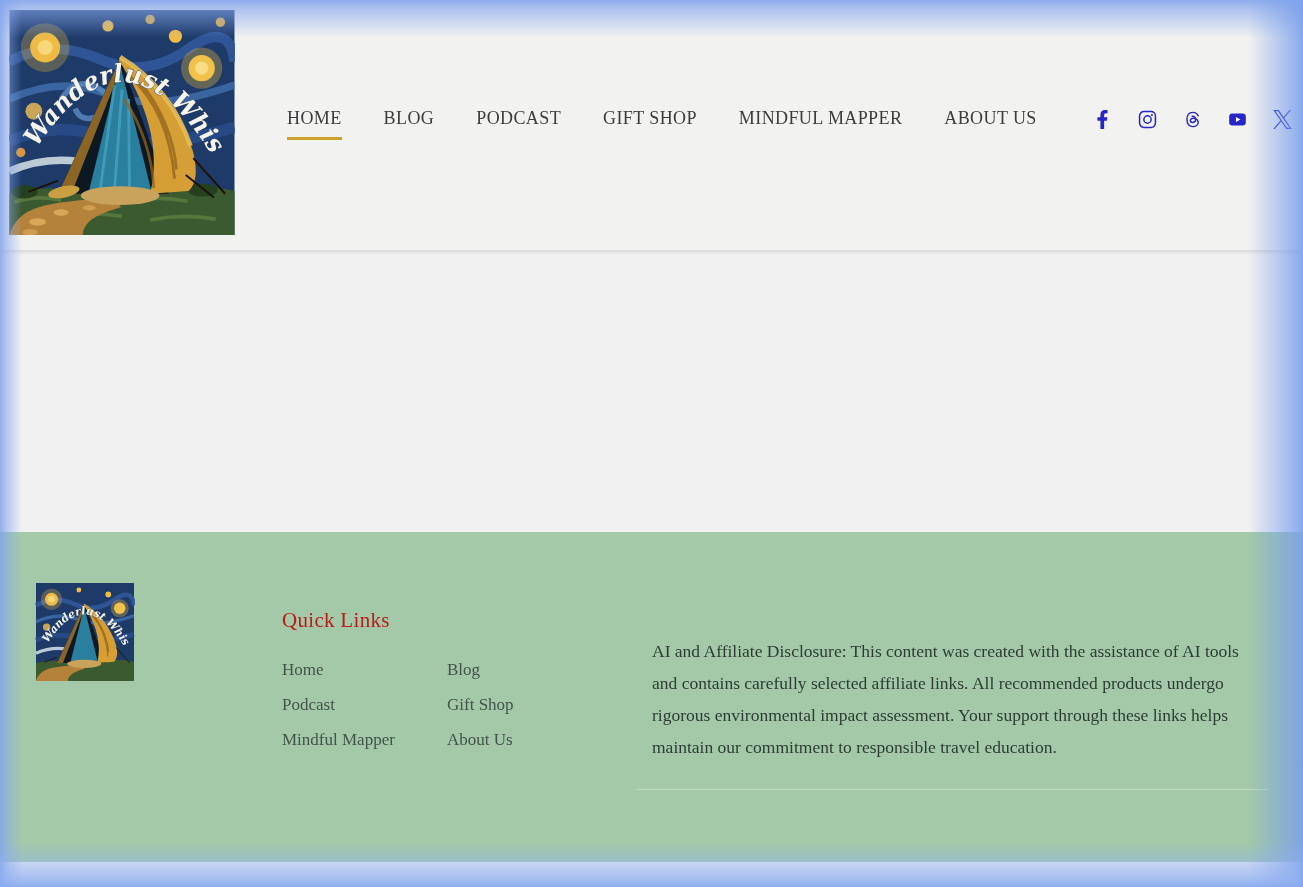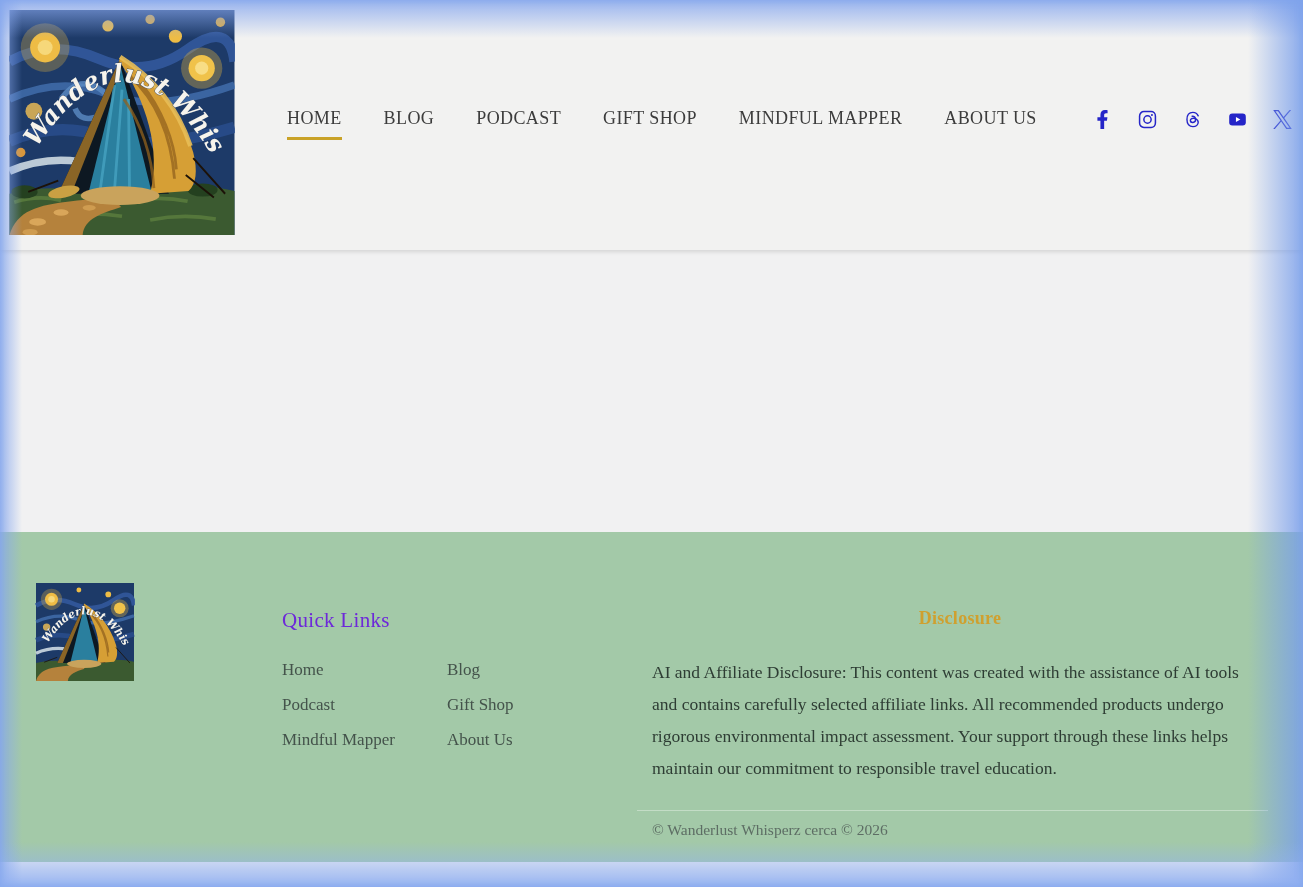--- a/index.html
+++ b/index.html
@@ -53,21 +53,21 @@
     background:#a3c9a8;
     color:#2f3e35;
   }
   .footer-logo {
     position:absolute; top:51px; left:35px;
     width:100px; height:98px; display:block; cursor:pointer;
   }
   .footer-logo svg { width:100%; height:100%; display:block; }
 
   .quick-links { position:absolute; left:282px; top:76px; width:330px; }
-  .quick-links-title { font-size:21px; font-weight:400; color:#6d28d9; letter-spacing:.3px; }
+  .quick-links-title { font-size:21px; font-weight:400; color:#b91c1c; letter-spacing:.3px; }
   .link-cols { display:flex; margin-top:27px; }
   .link-col { display:flex; flex-direction:column; gap:15px; width:170px; }
   .footer-link { font-size:17px; color:#44534b; text-decoration:none; cursor:pointer; }
 
   .disclosure-block { position:absolute; left:652px; top:76px; width:616px; }
   .disclosure-title {
     font-size:18px; font-weight:700; color:#cfa02f;
     text-align:center; letter-spacing:.3px;
   }
   .disclosure-text {
@@ -246,24 +246,22 @@
         </div>
         <div class="link-col">
           <a class="footer-link">Blog</a>
           <a class="footer-link">Gift Shop</a>
           <a class="footer-link">About Us</a>
         </div>
       </div>
     </div>
 
     <div class="disclosure-block">
-      <h2 class="disclosure-title">Disclosure</h2>
       <p class="disclosure-text">AI and Affiliate Disclosure: This content was created with the assistance of AI tools and contains carefully selected affiliate links. All recommended products undergo rigorous environmental impact assessment. Your support through these links helps maintain our commitment to responsible travel education.</p>
       <hr class="footer-divider">
-      <p class="copyright">© Wanderlust Whisperz cerca © 2026</p>
     </div>
   </footer>
 
   <div class="bottom-strip"></div>
 </div>
 
 <div class="edge edge-top"></div>
 <div class="edge edge-left"></div>
 <div class="edge edge-right"></div>
 <div class="edge edge-bottom"></div>

